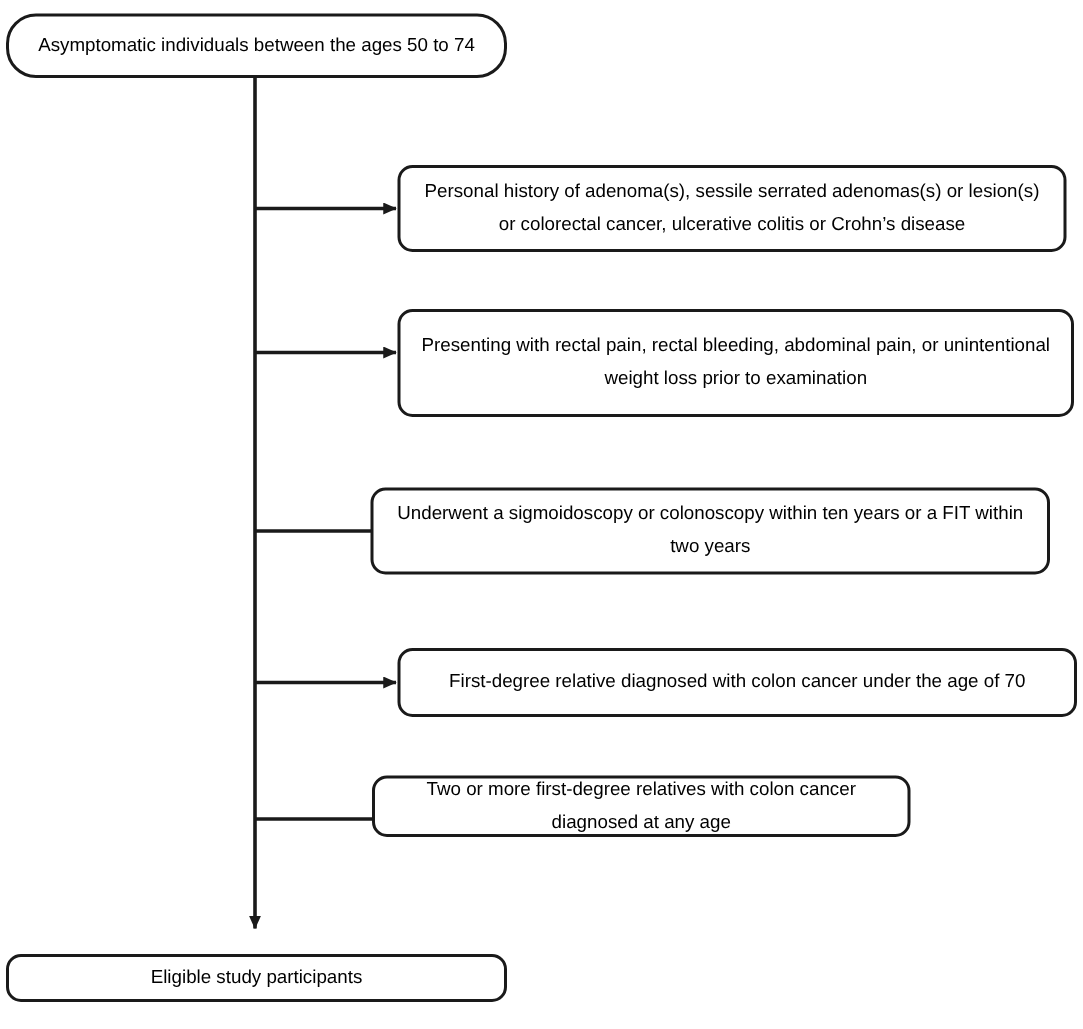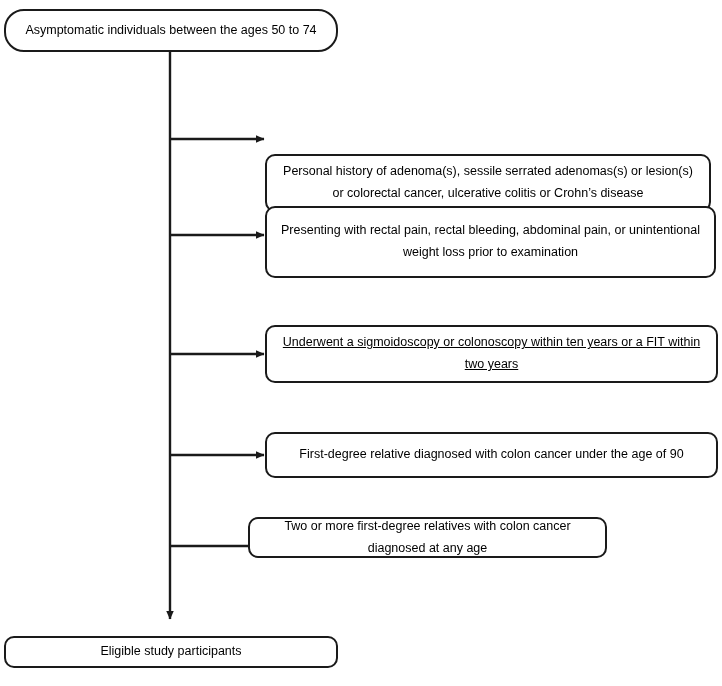--- a/index.html
+++ b/index.html
@@ -66,34 +66,34 @@
 
     <line x1="170" y1="455" x2="264" y2="455" stroke="#1a1a1a" stroke-width="2.4" marker-end="url(#arrowhead)"></line>
 
     <line x1="170" y1="546" x2="264" y2="546" stroke="#1a1a1a" stroke-width="2.4" marker-end="url(#arrowhead)"></line>
   </svg>
 
   <div class="node" style="left:4px; top:9px; width:334px; height:43px;border-radius:20px;">
     <span class="node-text">Asymptomatic individuals between the ages 50 to 74</span>
   </div>
 
-  <div class="node" style="left:265px; top:110px; width:446px; height:58px;margin-top:44px;">
+  <div class="node" style="left:265px; top:110px; width:446px; height:58px;">
     <span class="node-text">Personal history of adenoma(s), sessile serrated adenomas(s) or lesion(s) or colorectal cancer, ulcerative colitis or Crohn’s disease</span>
   </div>
 
   <div class="node" style="left:265px; top:206px; width:451px; height:72px;">
     <span class="node-text">Presenting with rectal pain, rectal bleeding, abdominal pain, or unintentional weight loss prior to examination</span>
   </div>
 
-  <div class="node" style="left:265px; top:325px; width:453px; height:58px;text-decoration:underline;">
+  <div class="node" style="left:247px; top:325px; width:453px; height:58px;">
     <span class="node-text">Underwent a sigmoidoscopy or colonoscopy within ten years or a FIT within two years</span>
   </div>
 
   <div class="node" style="left:265px; top:432px; width:453px; height:46px;">
-    <span class="node-text">First-degree relative diagnosed with colon cancer under the age of 90</span>
+    <span class="node-text">First-degree relative diagnosed with colon cancer under the age of 70</span>
   </div>
 
   <div class="node" style="left:248px; top:517px; width:359px; height:41px;">
     <span class="node-text">Two or more first-degree relatives with colon cancer diagnosed at any age</span>
   </div>
 
   <div class="node" style="left:4px; top:636px; width:334px; height:32px;">
     <span class="node-text">Eligible study participants</span>
   </div>
 

